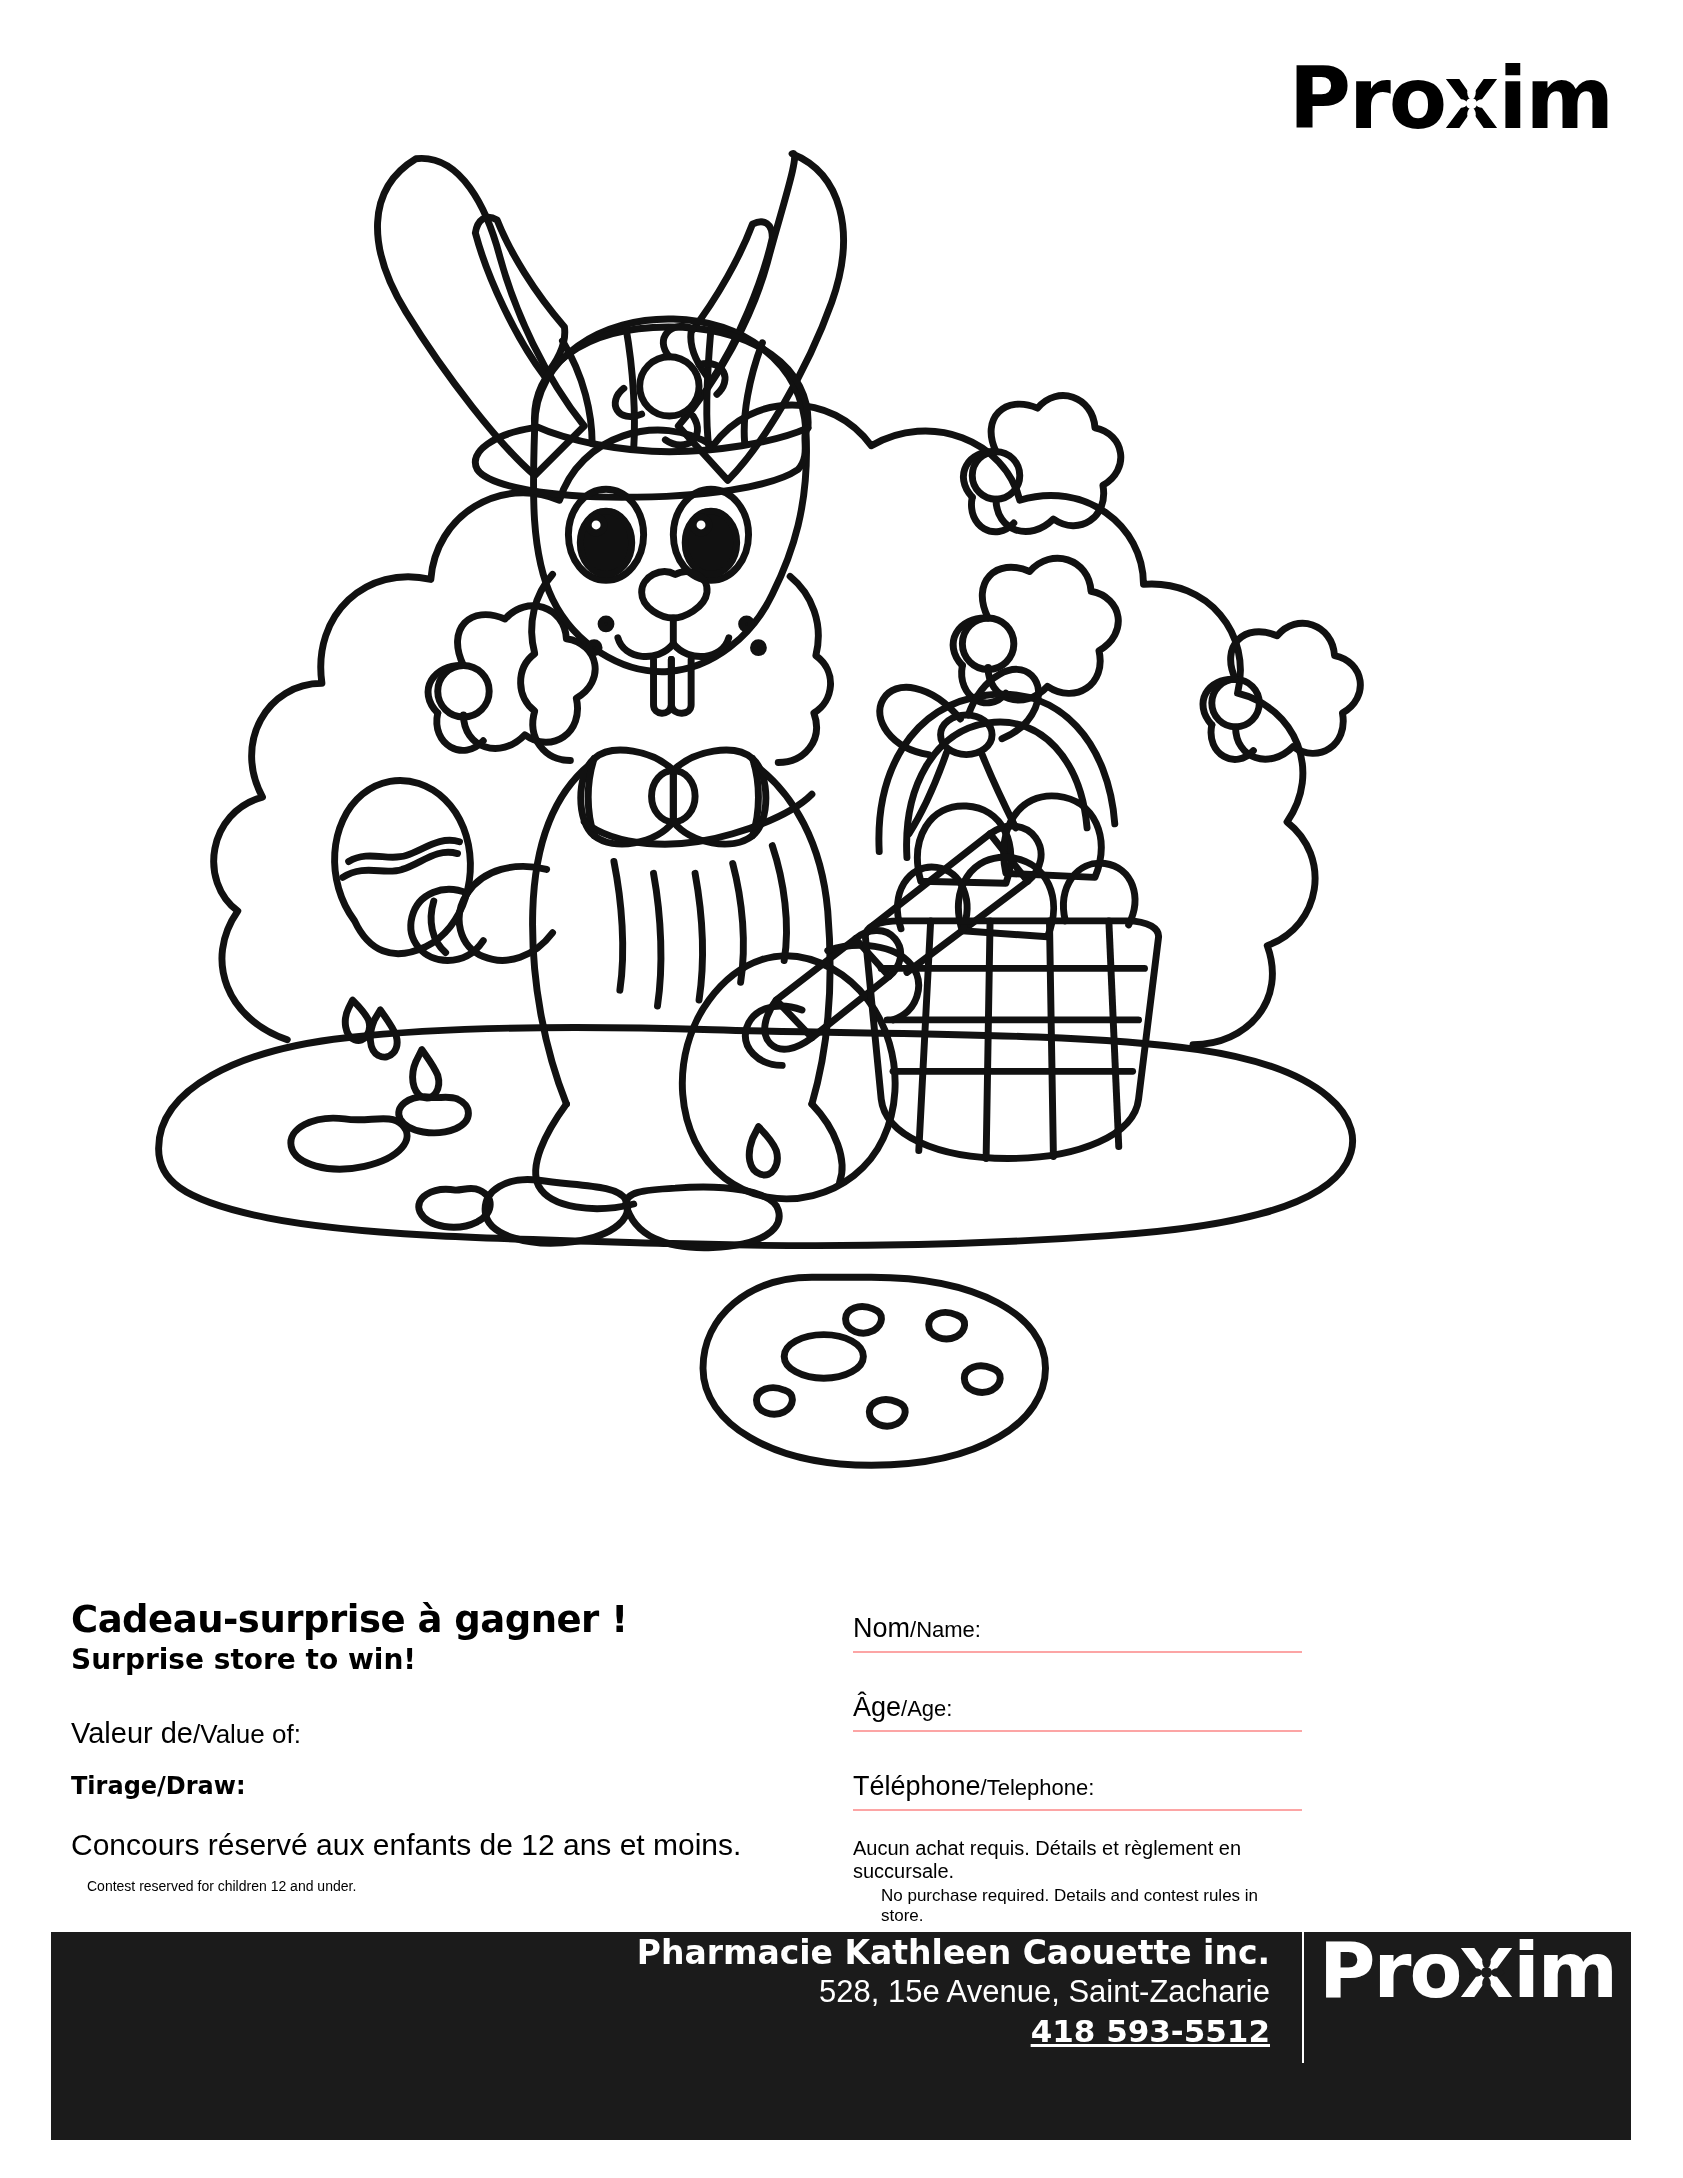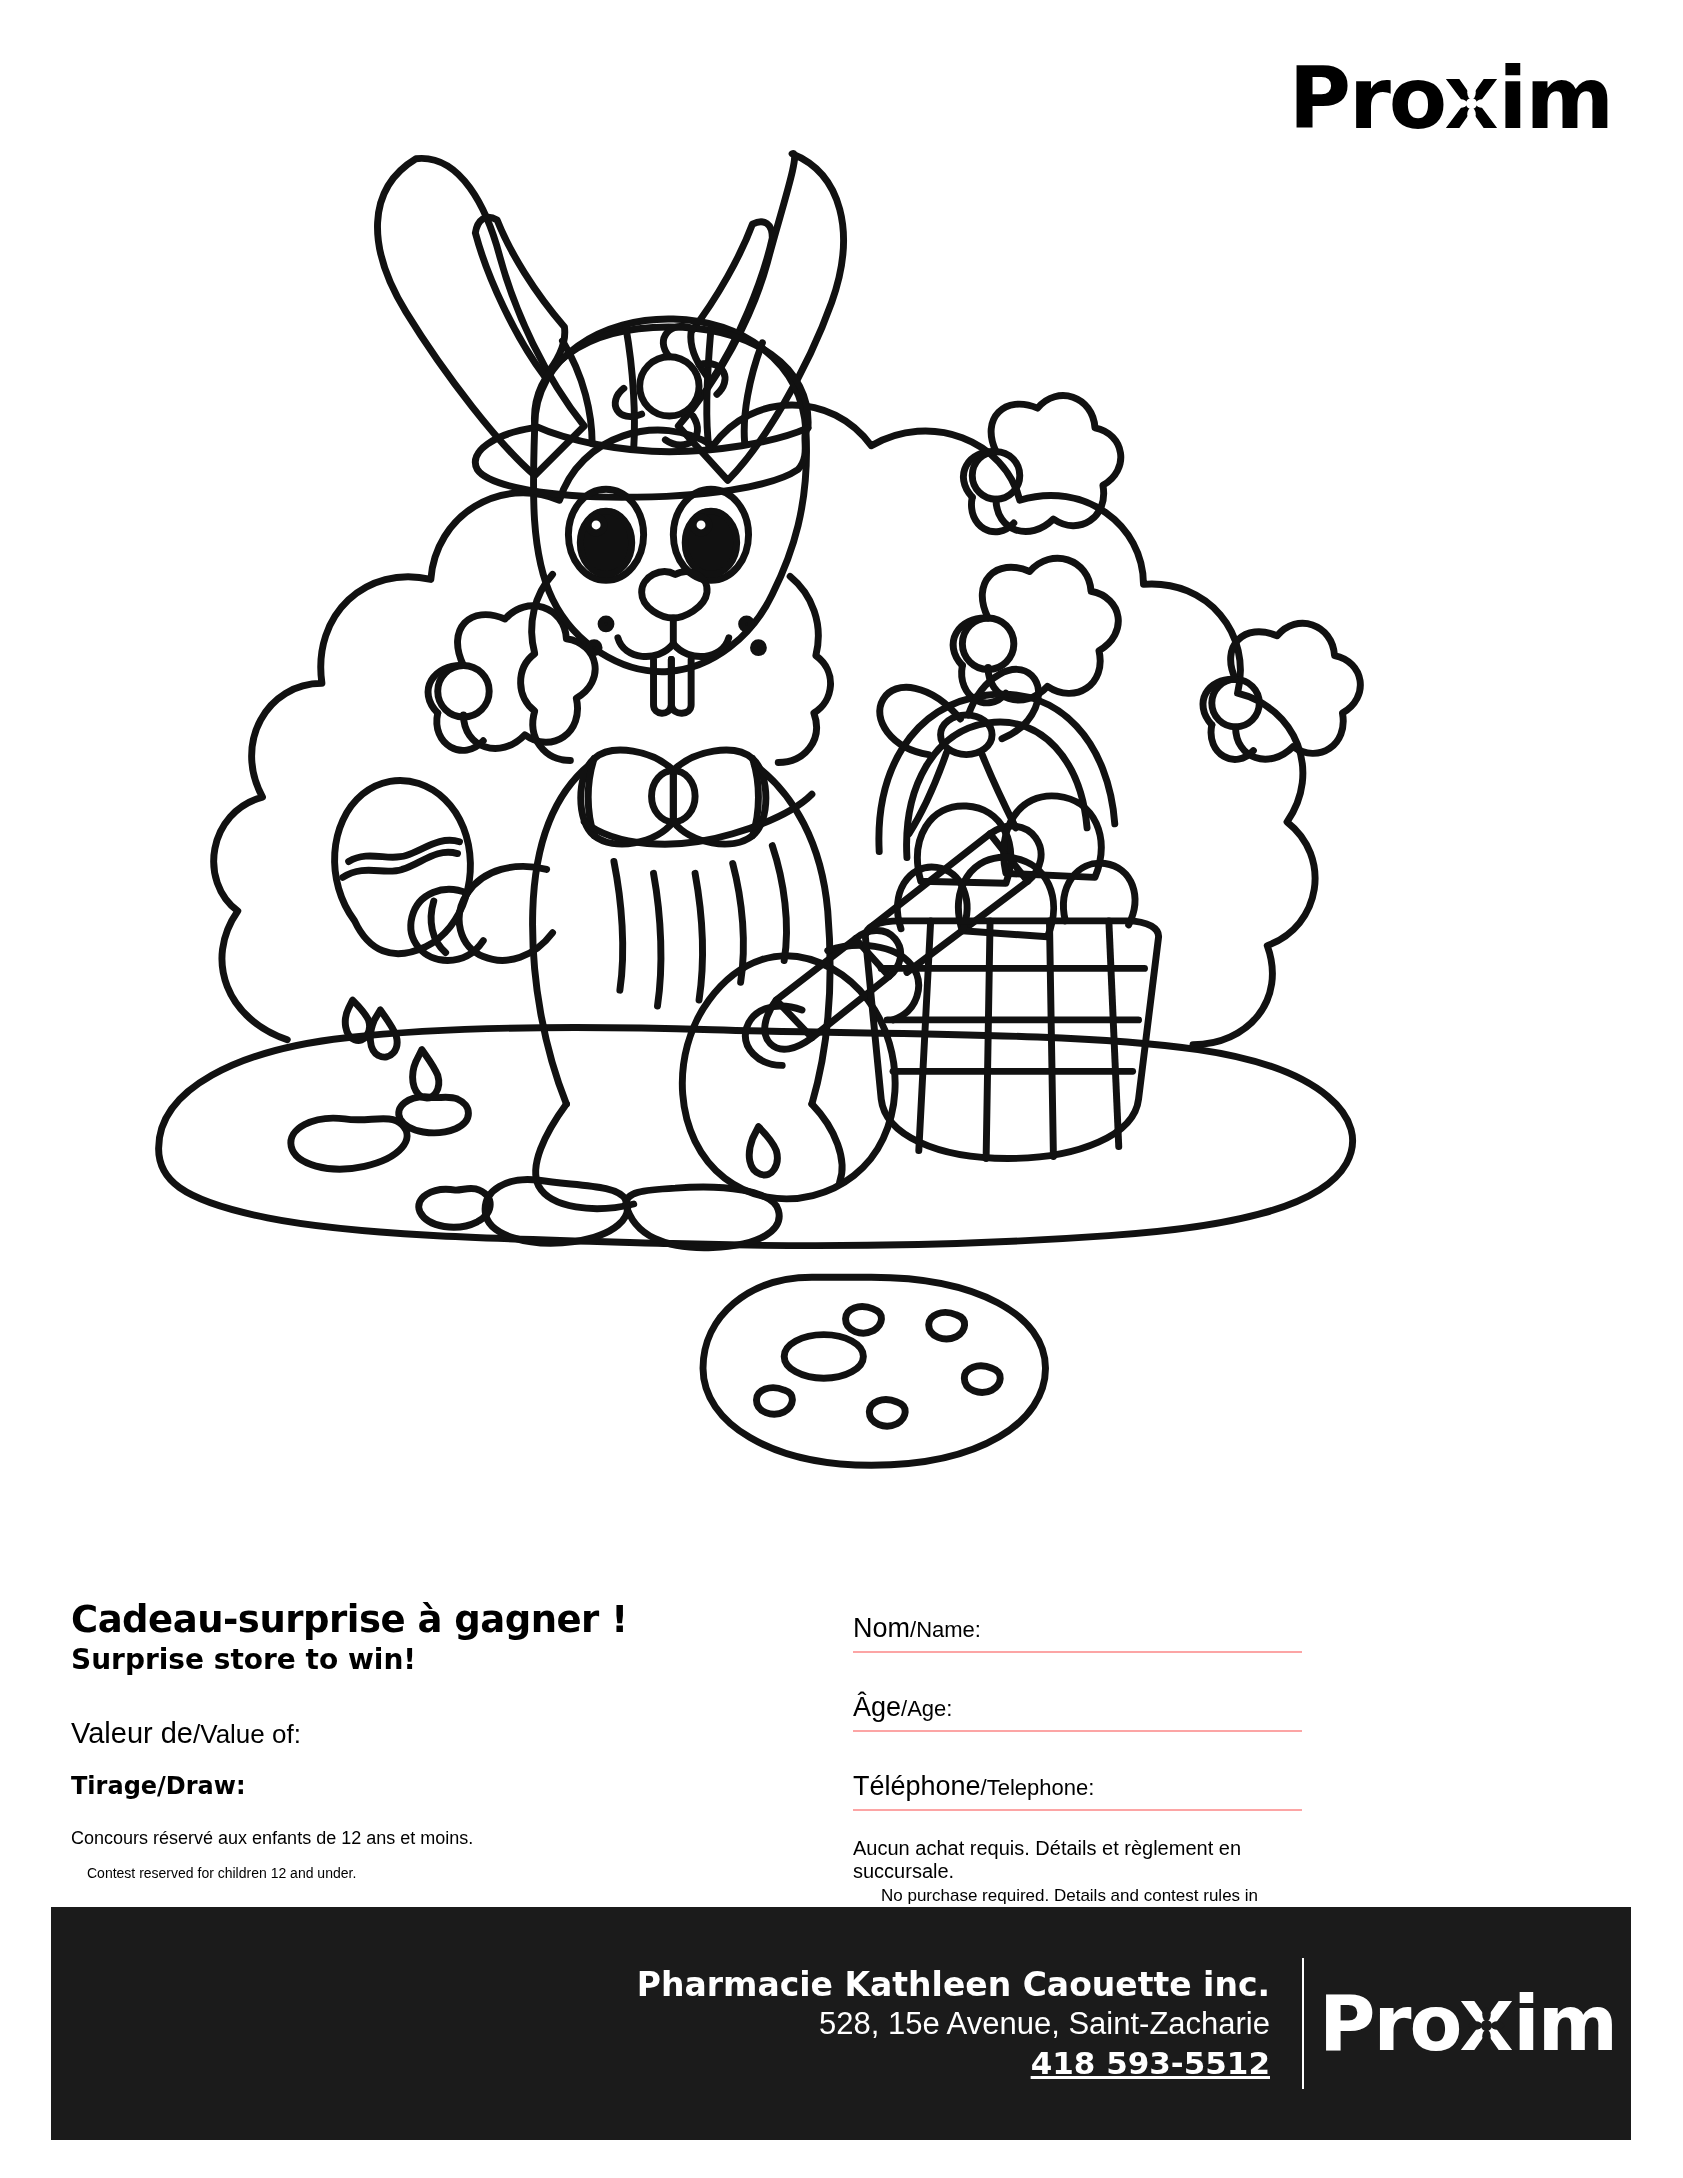--- a/index.html
+++ b/index.html
@@ -90,21 +90,21 @@
     font-weight: 400;
   }
   .value-line .fr { font-weight: 400; }
   .value-line .en { font-size: 26px; }
   .draw-line {
     font-family: "DejaVu Sans", sans-serif;
     font-weight: bold;
     font-size: 24px;
     margin: 16px 0 28px 0;
   }
-  .rules-fr { font-size: 18px; margin: 0 0 4px 0; }
+  .rules-fr { font-size: 30px; margin: 0 0 4px 0; }
   .rules-en { font-size: 14px; margin: 16px; }
 
   
   .field {
     border-bottom: 2px solid #fca5a5;
     height: 61px;
     position: relative;
     margin-bottom: 18px;
   }
   .field .lbl {
@@ -131,25 +131,25 @@
   .disclaimer { margin-top: 26px; }
   .disclaimer .fr { font-size: 20px; display: block; margin-bottom: 3px; }
   .disclaimer .en { font-size: 17px; display: block; margin-left: 28px; }
 
   
   .footer {
     position: absolute;
     left: 51px;
     bottom: 38px;
     width: 1580px;
-    height: 233px;
+    height: 208px;
     background: #1b1b1b;
     color: #fff;
     display: flex;
-    align-items: center;
+    align-items: flex-start;
     justify-content: flex-end;
     padding-left: 34px;
   }
   .footer-text {
     text-align: right;
     padding-right: 32px;
     line-height: 1.25;
   }
   .footer-text .l1 {
     font-family: "DejaVu Sans", sans-serif;

